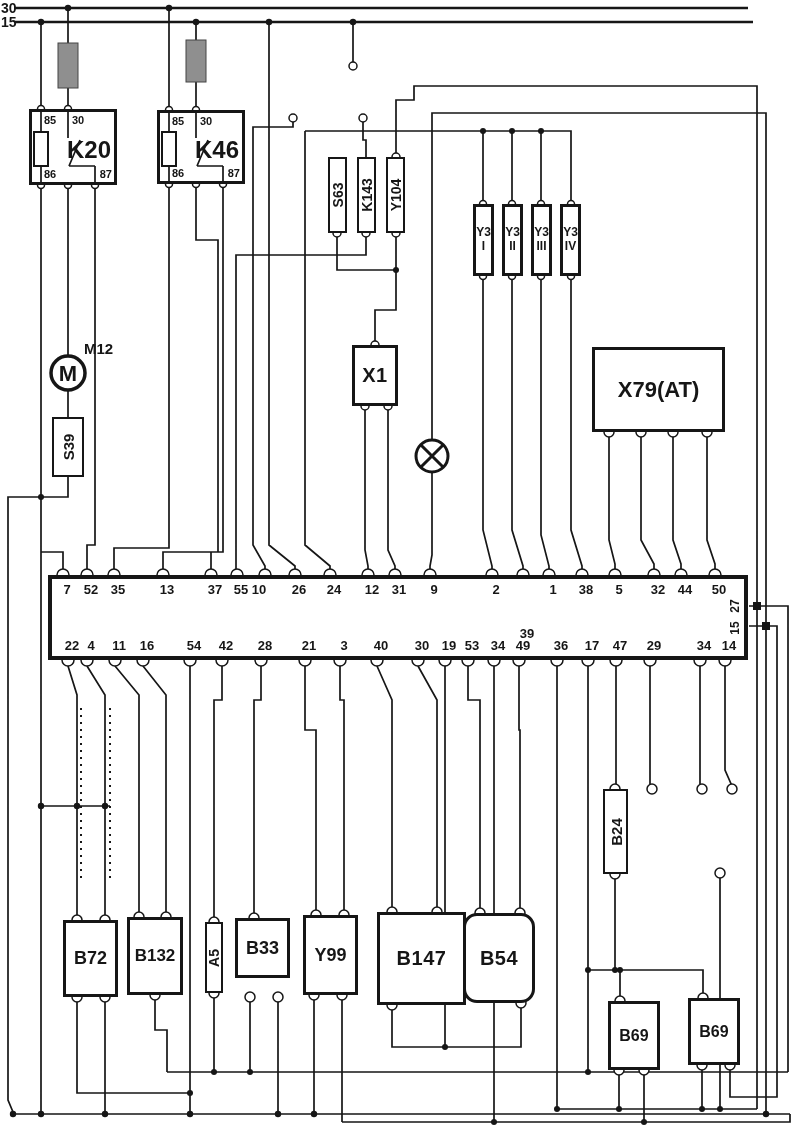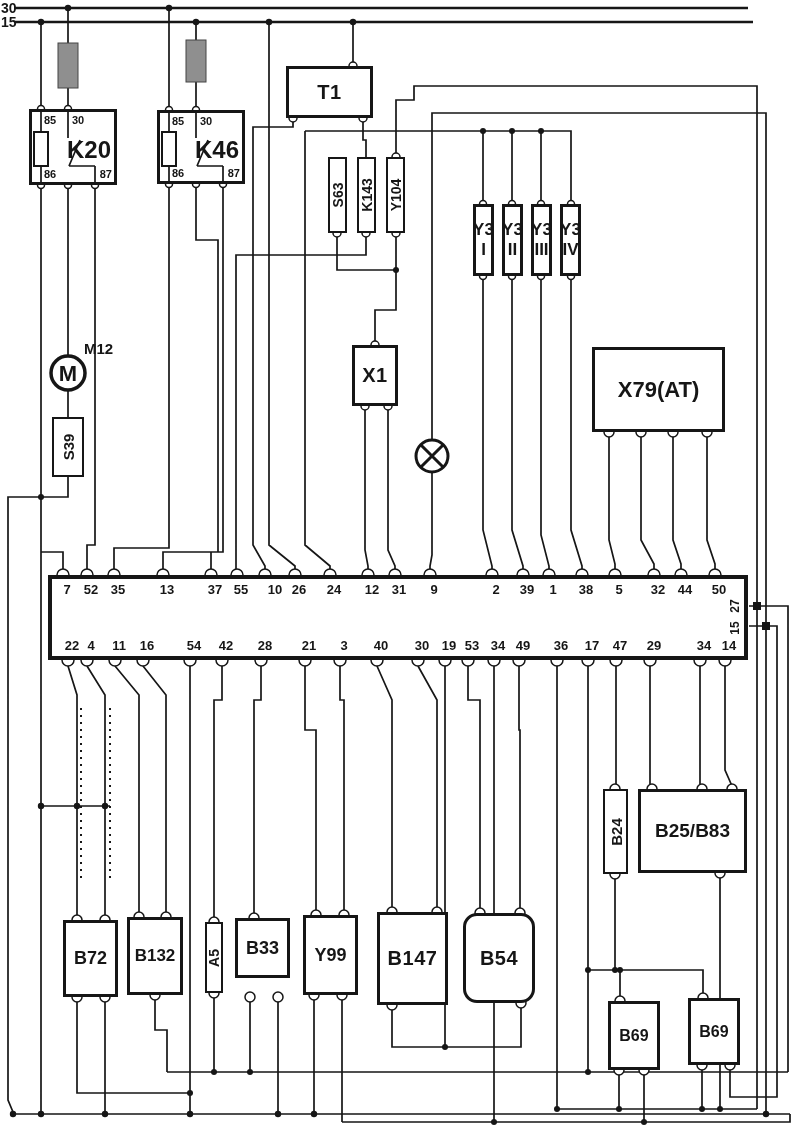--- a/index.html
+++ b/index.html
@@ -7,21 +7,21 @@
          font-family:"Liberation Sans",sans-serif;color:#161616;overflow:hidden;}
   .stage svg.bg{position:absolute;left:0;top:0;}
   .box{position:absolute;background:#fff;border:3px solid #161616;box-sizing:border-box;
        display:flex;align-items:center;justify-content:center;font-weight:bold;}
   .thin{border-width:2px;}
   .big{font-size:20px;letter-spacing:0.5px;}
   .med{font-size:18px;}
   .rot-label{position:absolute;left:50%;top:50%;
              transform:translate(-50%,-50%) rotate(-90deg);
              white-space:nowrap;font-weight:bold;font-size:15px;}
-  .y3box{flex-direction:column;font-size:17px;line-height:1.15;font-weight:bold;}
+  .y3box{flex-direction:column;font-size:12px;line-height:1.15;font-weight:bold;}
   .conn{position:absolute;left:48px;top:575px;width:700px;height:85px;
         background:#fff;border:4px solid #161616;box-sizing:border-box;}
   .pin{position:absolute;width:26px;margin-left:-13px;text-align:center;
        font-size:13px;font-weight:bold;color:#161616;}
   .pin.toprow{top:3px;}
   .pin.botrow{bottom:3px;}
   .sidepin{position:absolute;font-size:12px;font-weight:bold;
            transform:rotate(-90deg);z-index:6;}
   .relaytxt{position:absolute;font-size:11px;font-weight:bold;}
   .relayname{position:absolute;font-size:24px;font-weight:bold;}
@@ -306,23 +306,20 @@
       <path d="M9 0 V19 M9 53 V68 M36 0 V25 M37 53 L48 27 M37 53 H63 M63 53 V68" stroke="#161616" stroke-width="1.7" fill="none"></path>
       <rect x="2" y="19" width="14" height="34" fill="#fff" stroke="#161616" stroke-width="2"></rect>
     </svg>
     <span class="relaytxt" style="left:12px;top:2px;">85</span>
     <span class="relaytxt" style="left:40px;top:2px;">30</span>
     <span class="relaytxt" style="left:12px;bottom:2px;">86</span>
     <span class="relaytxt" style="right:2px;bottom:2px;">87</span>
     <span class="relayname" style="right:3px;top:23px;">K46</span>
   </div>
 
-  <div class="box big" style="left:286px;top:66px;width:87px;height:52px;">
-    <span>T1</span>
-  </div>
   <div class="box thin" style="left:328px;top:157px;width:19px;height:76px;">
     <span class="rot-label" style="font-size:14px;">S63</span>
   </div>
   <div class="box thin" style="left:357px;top:157px;width:19px;height:76px;">
     <span class="rot-label" style="font-size:14px;">K143</span>
   </div>
   <div class="box thin" style="left:386px;top:157px;width:19px;height:76px;">
     <span class="rot-label" style="font-size:14px;">Y104</span>
   </div>
 
@@ -356,28 +353,28 @@
     <span class="rot-label">S39</span>
   </div>
 
   <div class="conn">
     <span class="pin toprow" style="left:15px;">7</span>
     <span class="pin toprow" style="left:39px;">52</span>
     <span class="pin toprow" style="left:66px;">35</span>
     <span class="pin toprow" style="left:115px;">13</span>
     <span class="pin toprow" style="left:163px;">37</span>
     <span class="pin toprow" style="left:189px;">55</span>
-    <span class="pin toprow" style="left:223px;">10</span>
+    <span class="pin toprow" style="left:207px;">10</span>
     <span class="pin toprow" style="left:247px;">26</span>
     <span class="pin toprow" style="left:282px;">24</span>
     <span class="pin toprow" style="left:320px;">12</span>
     <span class="pin toprow" style="left:347px;">31</span>
     <span class="pin toprow" style="left:382px;">9</span>
     <span class="pin toprow" style="left:444px;">2</span>
-    <span class="pin toprow" style="left:475px;">39</span>
+    <span class="pin toprow" style="left:475px;margin-top:44px;">39</span>
     <span class="pin toprow" style="left:501px;">1</span>
     <span class="pin toprow" style="left:534px;">38</span>
     <span class="pin toprow" style="left:567px;">5</span>
     <span class="pin toprow" style="left:606px;">32</span>
     <span class="pin toprow" style="left:633px;">44</span>
     <span class="pin toprow" style="left:667px;">50</span>
 
     <span class="pin botrow" style="left:20px;">22</span>
     <span class="pin botrow" style="left:39px;">4</span>
     <span class="pin botrow" style="left:67px;">11</span>
@@ -412,32 +409,29 @@
   </div>
   <div class="box thin" style="left:205px;top:922px;width:18px;height:71px;">
     <span class="rot-label" style="font-size:14px;">A5</span>
   </div>
   <div class="box med" style="left:235px;top:918px;width:55px;height:60px;">
     <span>B33</span>
   </div>
   <div class="box med" style="left:303px;top:915px;width:55px;height:80px;">
     <span>Y99</span>
   </div>
-  <div class="box big" style="left:377px;top:912px;width:71px;height:93px;">
+  <div class="box big" style="left:377px;top:912px;width:89px;height:93px;">
     <span>B147</span>
   </div>
   <div class="box big" style="left:463px;top:913px;width:72px;height:90px;border-radius:14px;">
     <span>B54</span>
   </div>
   <div class="box thin" style="left:603px;top:789px;width:25px;height:85px;">
     <span class="rot-label">B24</span>
   </div>
-  <div class="box" style="left:638px;top:789px;width:109px;height:84px;font-size:19px;">
-    <span>B25/B83</span>
-  </div>
   <div class="box" style="left:608px;top:1001px;width:52px;height:69px;font-size:16px;">
     <span>B69</span>
   </div>
   <div class="box" style="left:688px;top:998px;width:52px;height:67px;font-size:16px;">
     <span>B69</span>
   </div>
 
 </div>
 
 </body></html>

